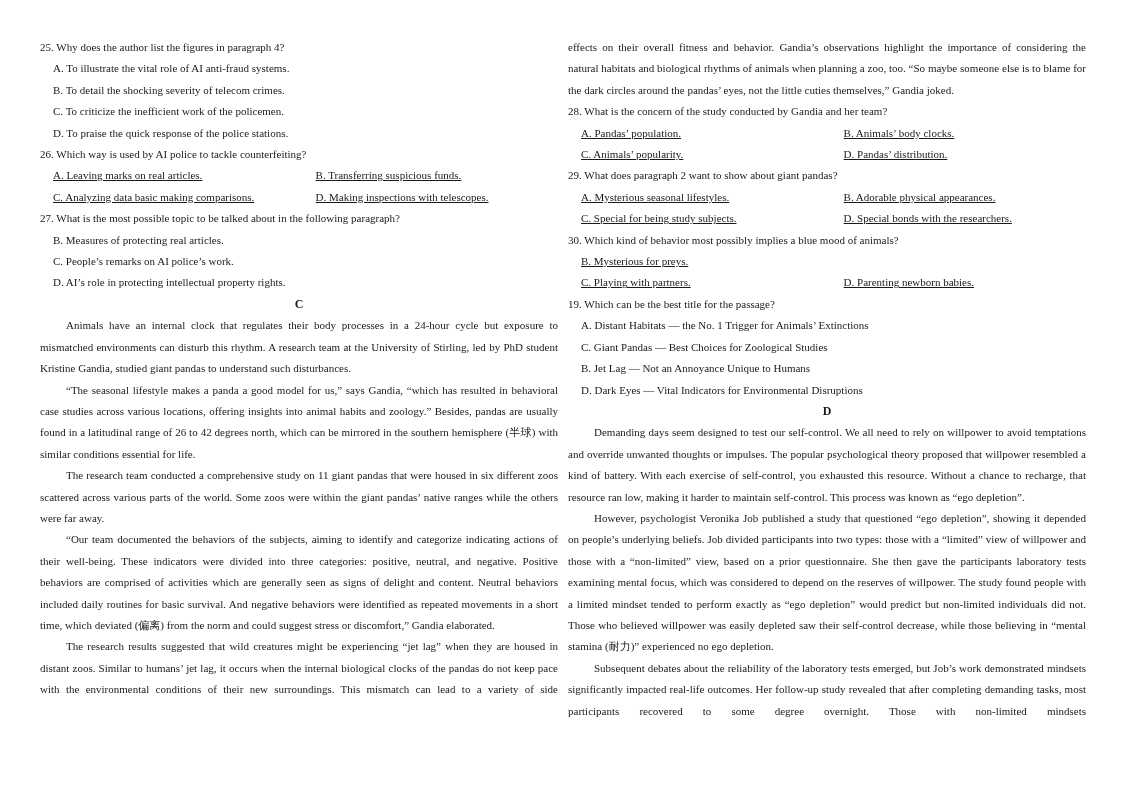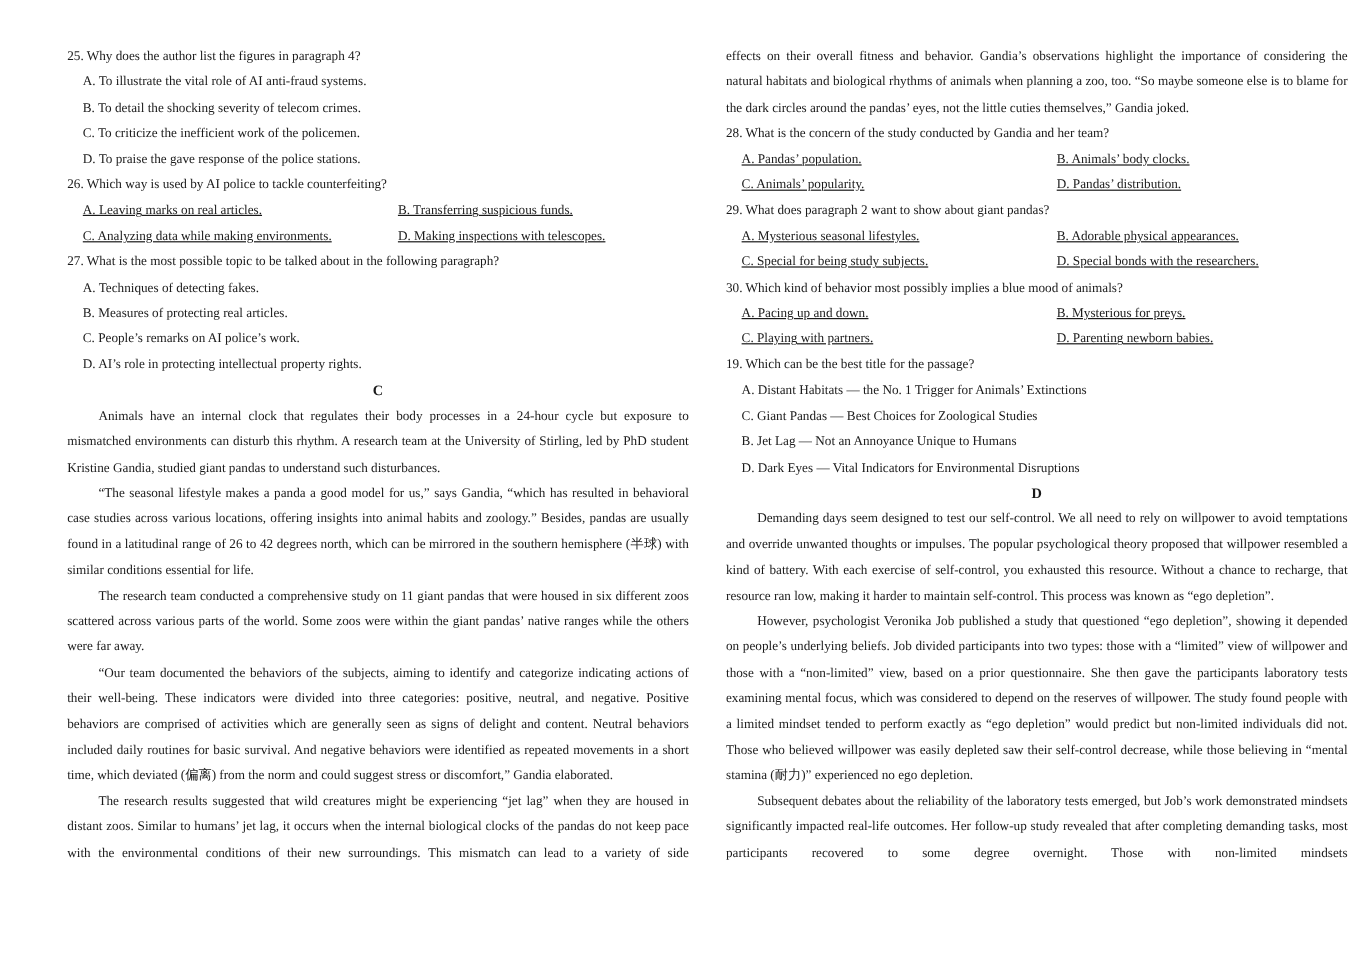--- a/index.html
+++ b/index.html
@@ -7,23 +7,22 @@
   html, body { background: #ffffff; }
   body {
     width: 1133px;
     min-height: 800px;
     font-family: "Liberation Serif", "DejaVu Serif", serif;
     color: #1a1a1a;
     overflow: hidden;
   }
   .page {
     display: flex;
-    gap: 31px;
+    gap: 10px;
     padding: 37px 40px 20px 40px;
-    margin-left: 16px;
   }
   .col {
     flex: 0 0 518px;
     width: 518px;
     font-size: 11px;
     line-height: 21.4px;
   }
   .q { text-align: left; }
   .opt { padding-left: 13px; }
   .pair { display: flex; text-decoration: underline; }
@@ -44,34 +43,33 @@
 </head>
 <body>
 
 <div class="page">
 
   <div class="col">
     <div class="q">25. Why does the author list the figures in paragraph 4?</div>
     <div class="opt">A. To illustrate the vital role of AI anti-fraud systems.</div>
     <div class="opt">B. To detail the shocking severity of telecom crimes.</div>
     <div class="opt">C. To criticize the inefficient work of the policemen.</div>
-    <div class="opt">D. To praise the gave response of the police stations.</div>
+    <div class="opt">D. To praise the quick response of the police stations.</div>
 
     <div class="q">26. Which way is used by AI police to tackle counterfeiting?</div>
     <div class="opt pair">
       <span class="p1">A. Leaving marks on real articles.</span>
       <span class="p2">B. Transferring suspicious funds.</span>
     </div>
     <div class="opt pair">
-      <span class="p1">C. Analyzing data while making environments.</span>
+      <span class="p1">C. Analyzing data basic making comparisons.</span>
       <span class="p2">D. Making inspections with telescopes.</span>
     </div>
 
     <div class="q">27. What is the most possible topic to be talked about in the following paragraph?</div>
-    <div class="opt">A. Techniques of detecting fakes.</div>
     <div class="opt">B. Measures of protecting real articles.</div>
     <div class="opt">C. People’s remarks on AI police’s work.</div>
     <div class="opt">D. AI’s role in protecting intellectual property rights.</div>
 
     <div class="heading">C</div>
     <div class="para">Animals have an internal clock that regulates their body processes in a 24-hour cycle but exposure to mismatched environments can disturb this rhythm. A research team at the University of Stirling, led by PhD student Kristine Gandia, studied giant pandas to understand such disturbances.</div>
     <div class="para">“The seasonal lifestyle makes a panda a good model for us,” says Gandia, “which has resulted in behavioral case studies across various locations, offering insights into animal habits and zoology.” Besides, pandas are usually found in a latitudinal range of 26 to 42 degrees north, which can be mirrored in the southern hemisphere (半球) with similar conditions essential for life.</div>
     <div class="para">The research team conducted a comprehensive study on 11 giant pandas that were housed in six different zoos scattered across various parts of the world. Some zoos were within the giant pandas’ native ranges while the others were far away.</div>
     <div class="para">“Our team documented the behaviors of the subjects, aiming to identify and categorize indicating actions of their well-being. These indicators were divided into three categories: positive, neutral, and negative. Positive behaviors are comprised of activities which are generally seen as signs of delight and content. Neutral behaviors included daily routines for basic survival. And negative behaviors were identified as repeated movements in a short time, which deviated (偏离) from the norm and could suggest stress or discomfort,” Gandia elaborated.</div>
     <div class="para cutoff">The research results suggested that wild creatures might be experiencing “jet lag” when they are housed in distant zoos. Similar to humans’ jet lag, it occurs when the internal biological clocks of the pandas do not keep pace with the environmental conditions of their new surroundings. This mismatch can lead to a variety of side</div>
@@ -95,21 +93,20 @@
       <span class="p1">A. Mysterious seasonal lifestyles.</span>
       <span class="p2">B. Adorable physical appearances.</span>
     </div>
     <div class="opt pair">
       <span class="p1">C. Special for being study subjects.</span>
       <span class="p2">D. Special bonds with the researchers.</span>
     </div>
 
     <div class="q">30. Which kind of behavior most possibly implies a blue mood of animals?</div>
     <div class="opt pair">
-      <span class="p1">A. Pacing up and down.</span>
       <span class="p2">B. Mysterious for preys.</span>
     </div>
     <div class="opt pair">
       <span class="p1">C. Playing with partners.</span>
       <span class="p2">D. Parenting newborn babies.</span>
     </div>
 
     <div class="q">19. Which can be the best title for the passage?</div>
     <div class="opt">A. Distant Habitats — the No. 1 Trigger for Animals’ Extinctions</div>
     <div class="opt">C. Giant Pandas — Best Choices for Zoological Studies</div>

